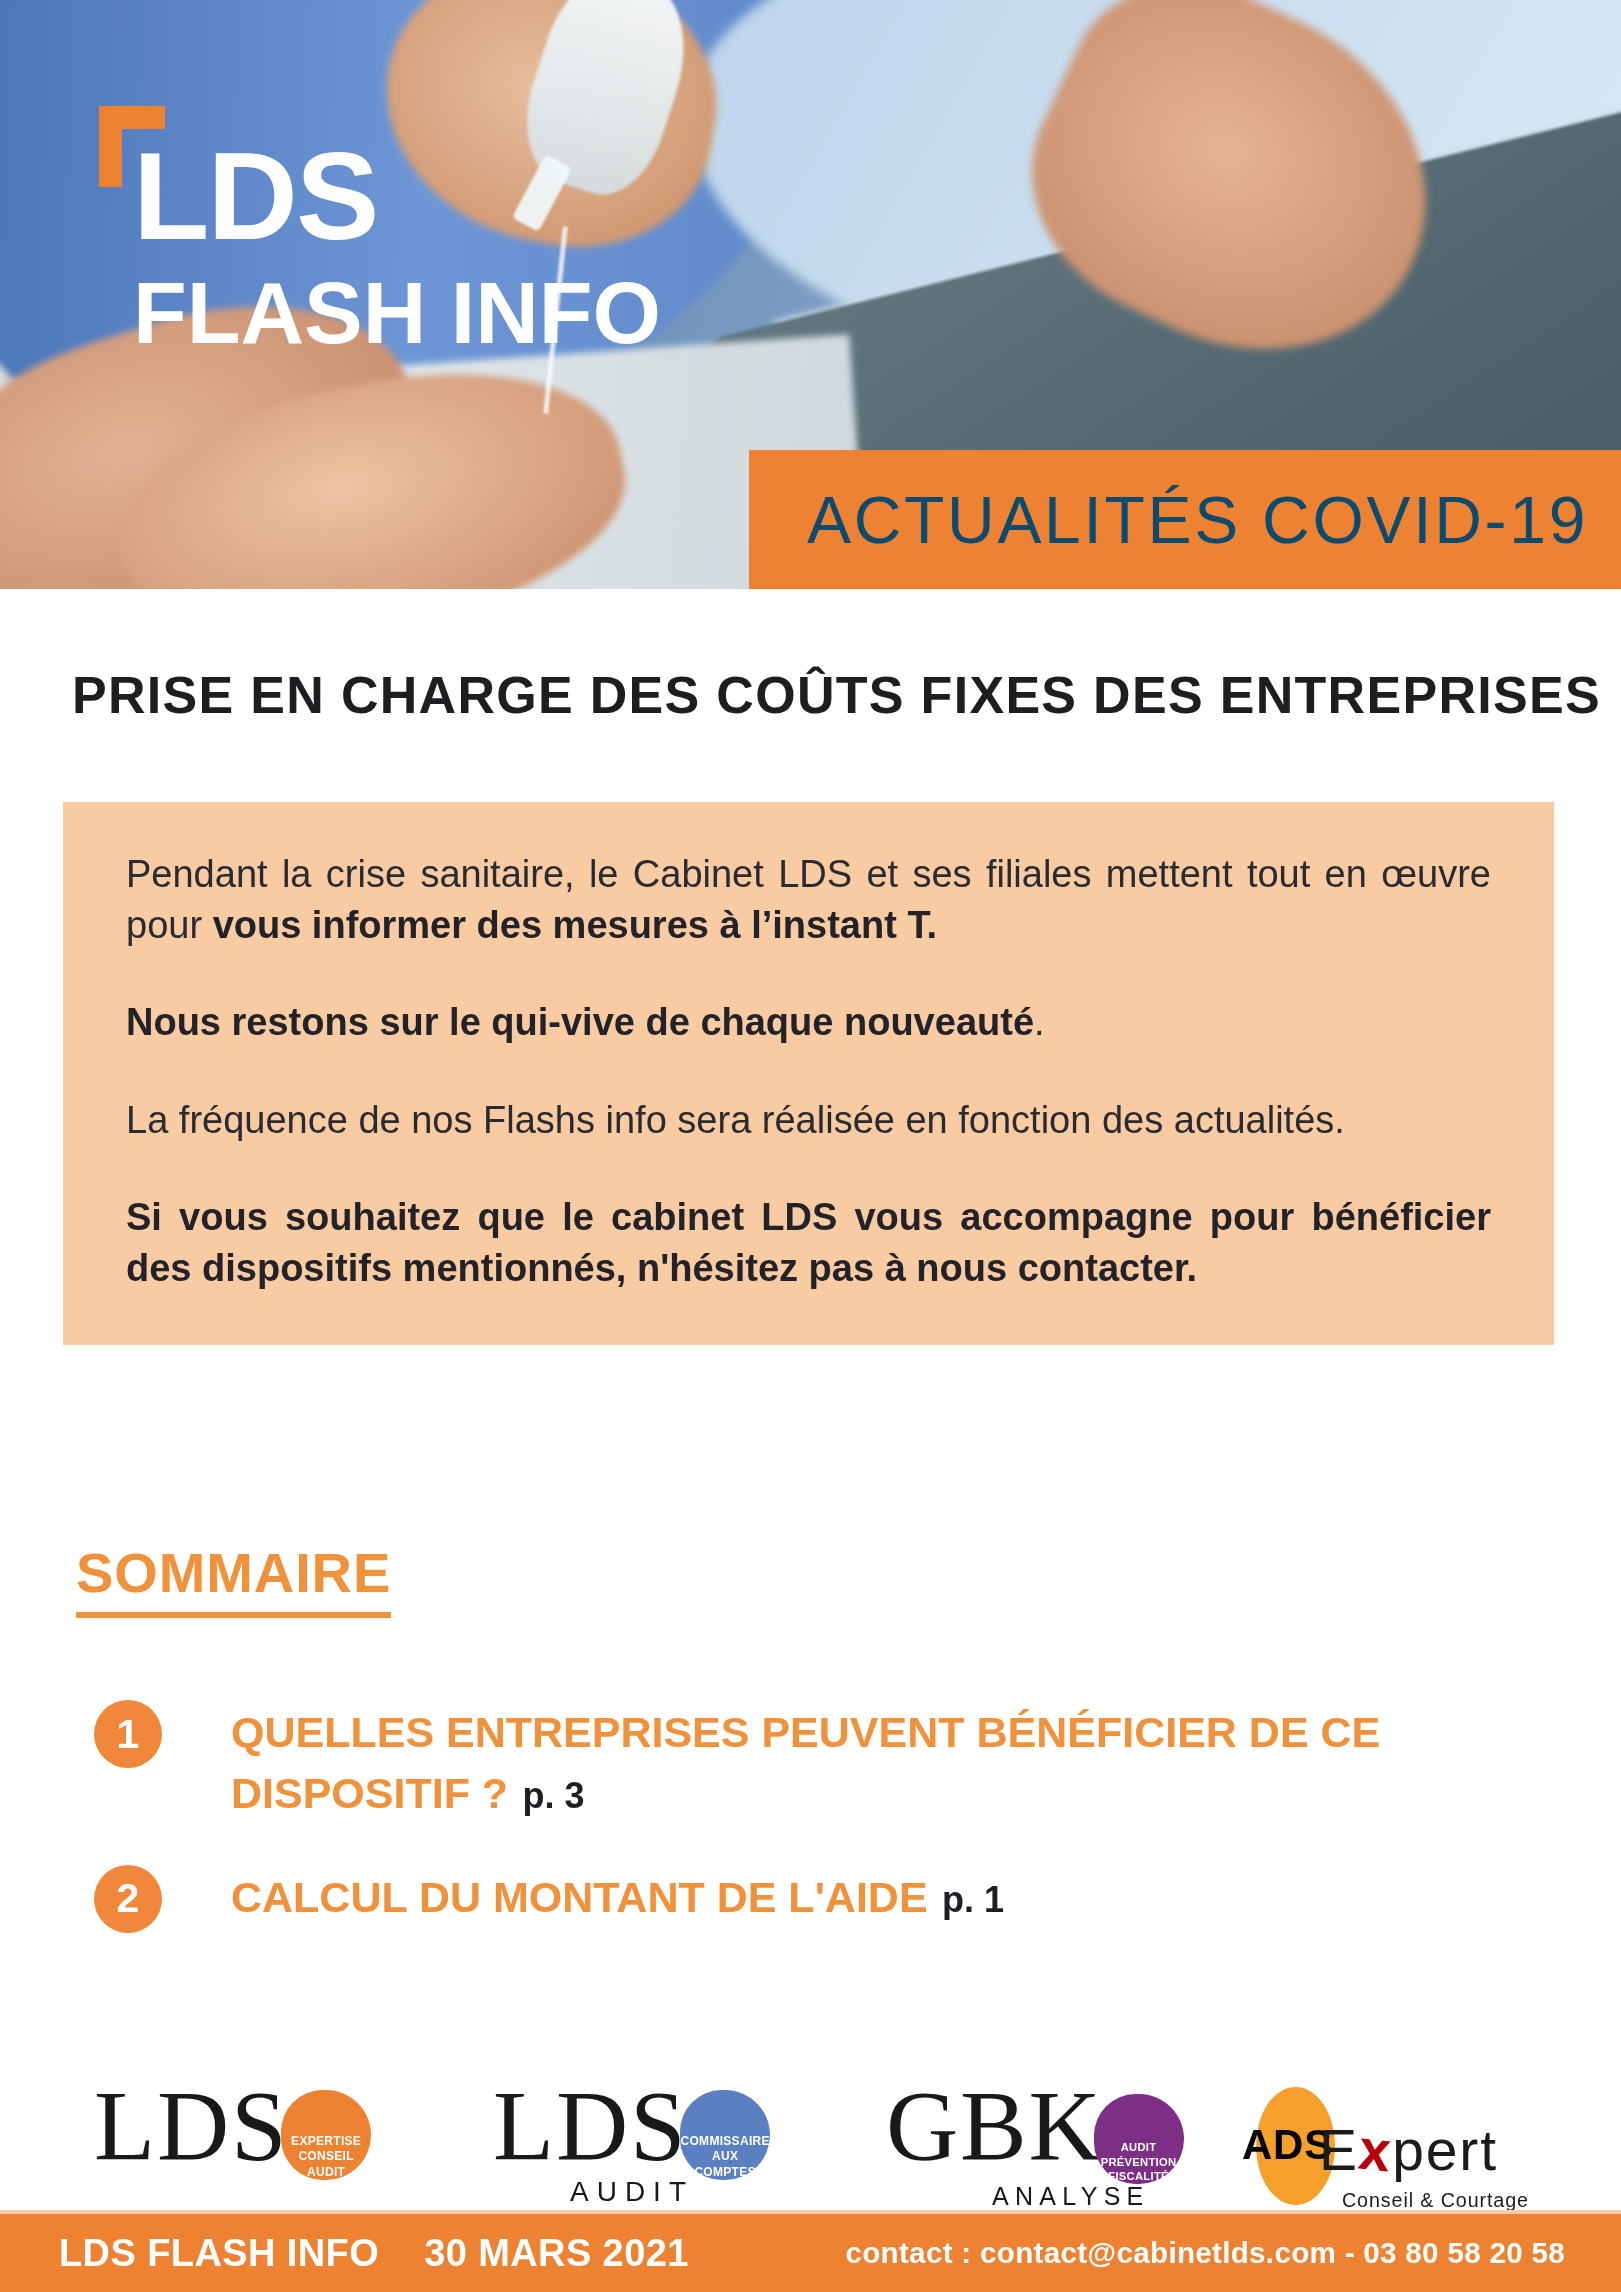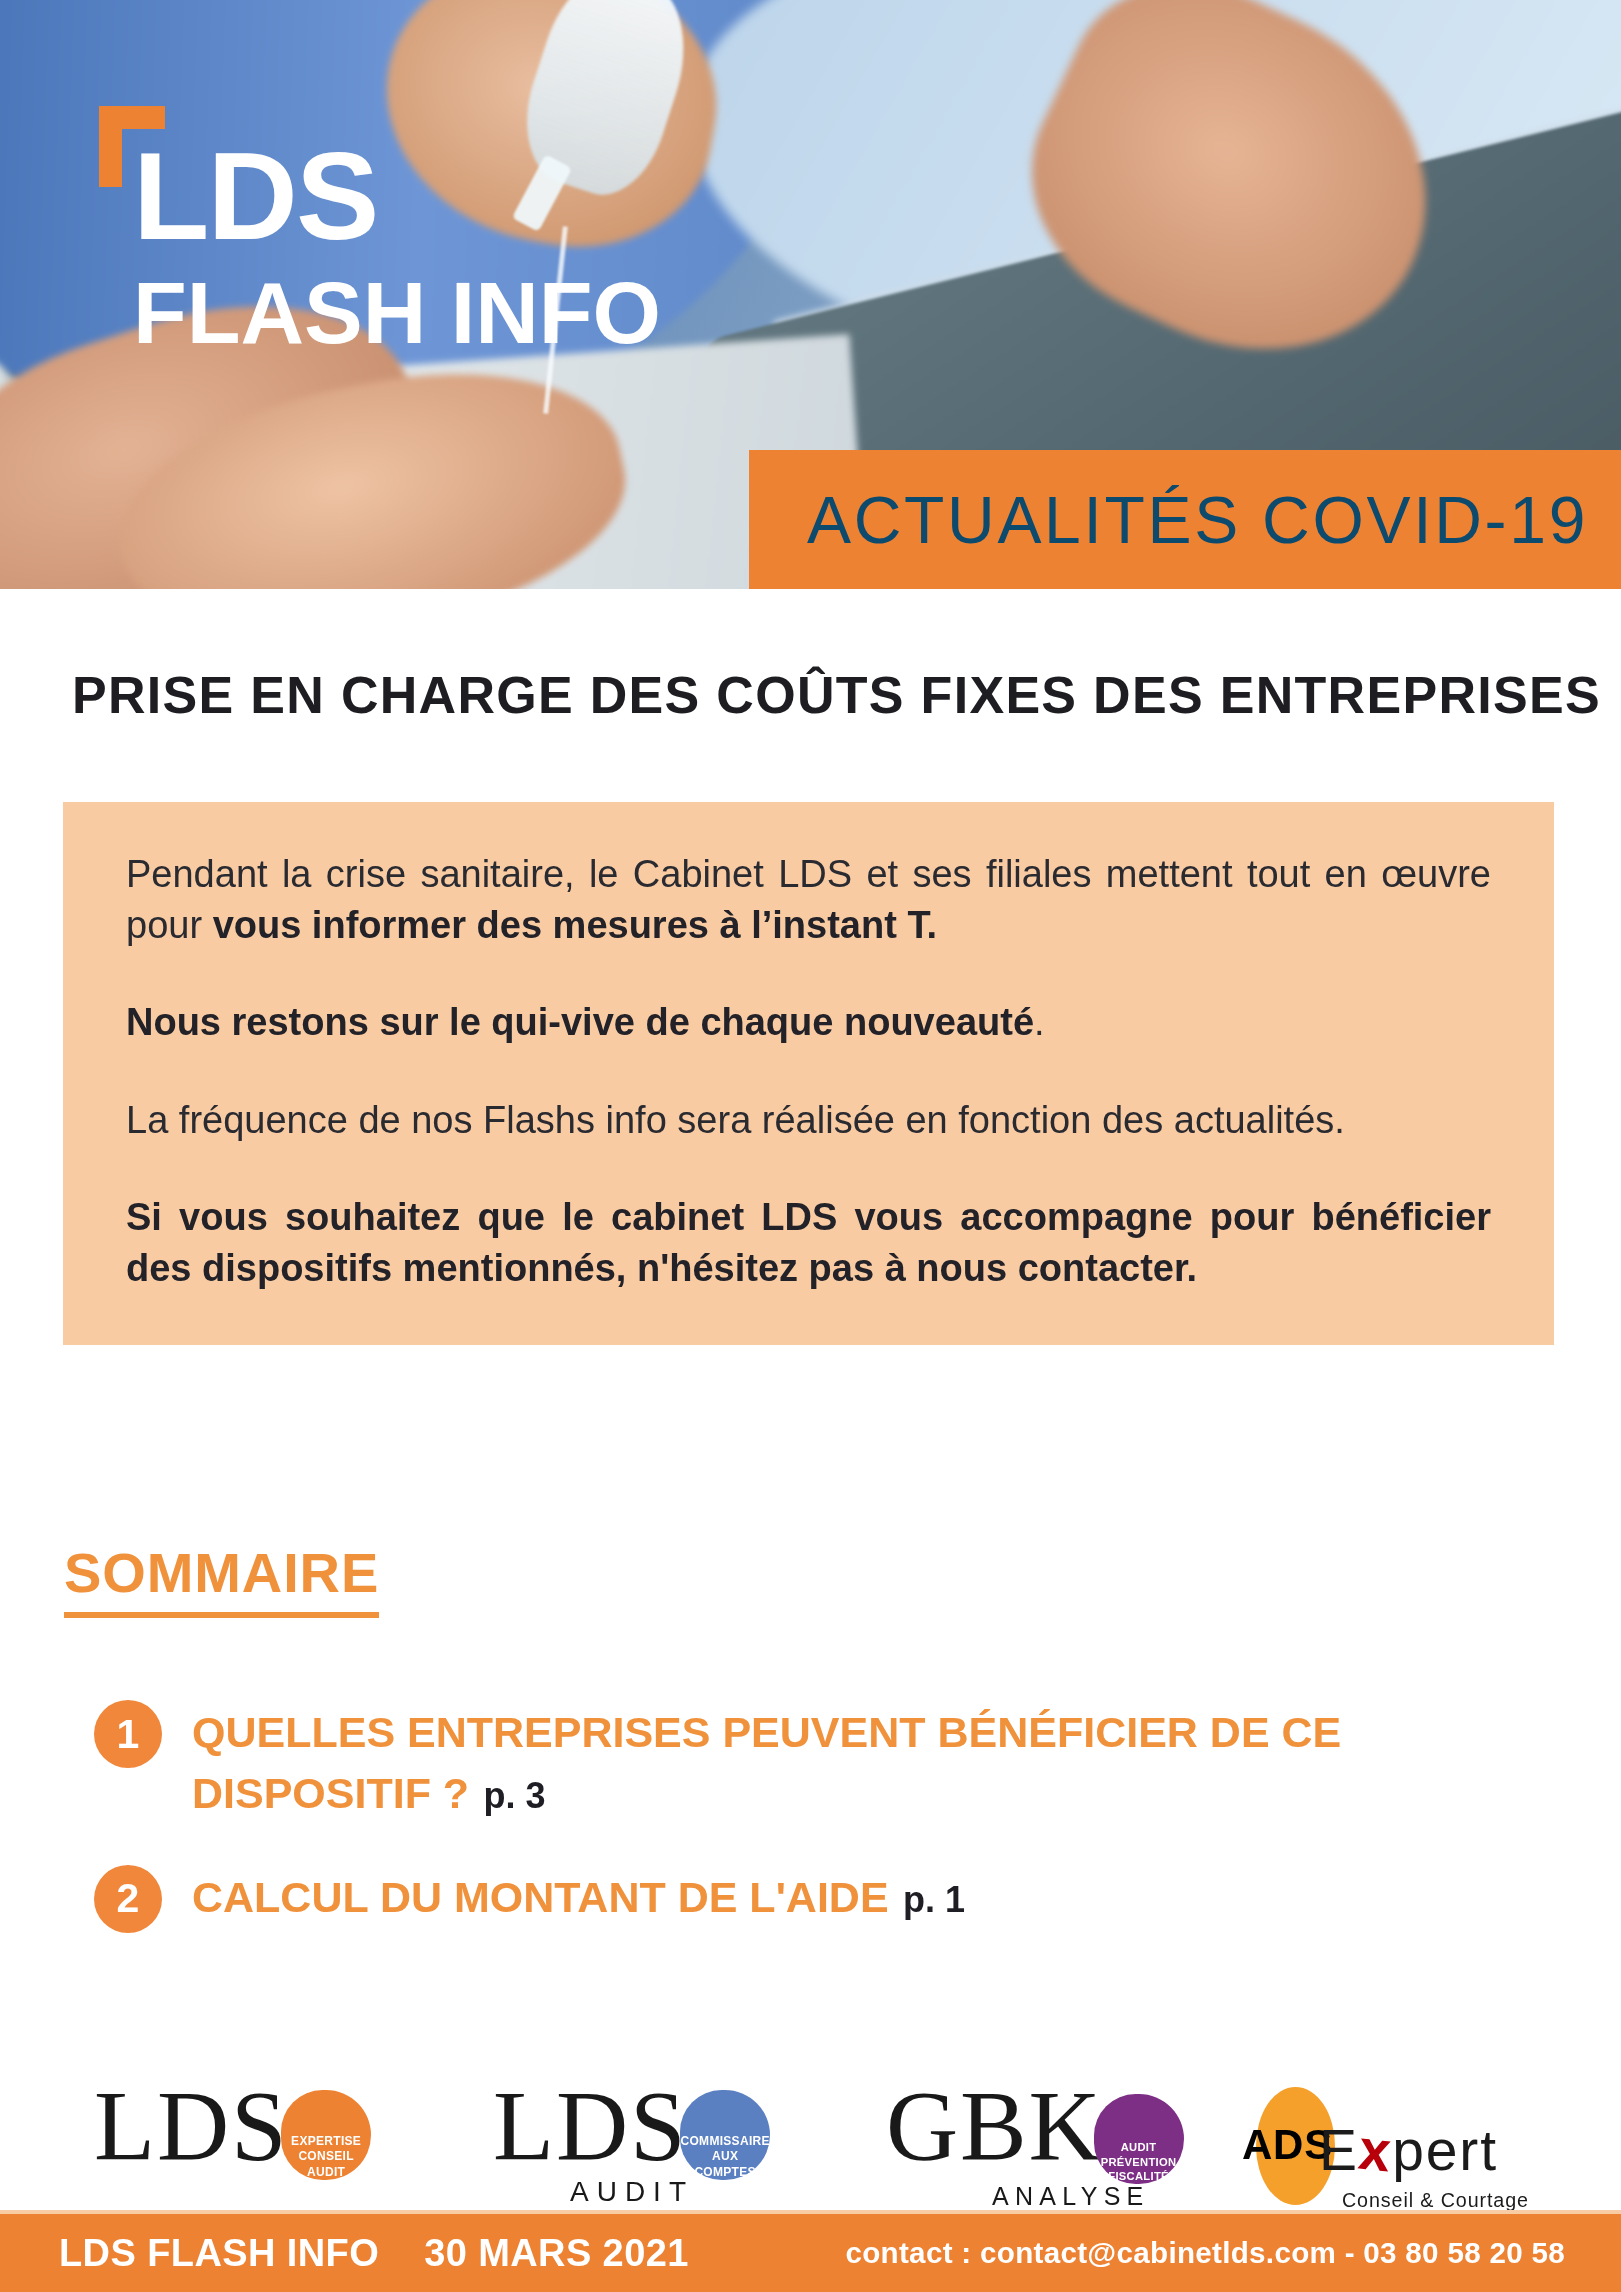--- a/index.html
+++ b/index.html
@@ -65,28 +65,28 @@
 
   
   .article-title { position:absolute; left:72px; top:665px; width:1505px; white-space:nowrap;
     font-size:52px; font-weight:800; letter-spacing:1.3px; color:#1d1d22; }
   .intro-box { position:absolute; left:63px; top:802px; width:1491px; background:var(--peach);
     padding:47px 63px 52px 63px; font-size:38px; line-height:1.33; color:#2a2a31; text-align:justify; }
   .intro-box p + p { margin-top:47px; }
   .intro-box strong { font-weight:700; color:#222228; }
 
   
-  .summary-heading { position:absolute; left:64px; top:1540px; display:inline-block;
+  .summary-heading { position:absolute; left:76px; top:1540px; display:inline-block;
     font-size:56px; font-weight:800; letter-spacing:0.9px; color:var(--accent2);
     border-bottom:6.3px solid var(--accent2); padding-bottom:7.2px; }
   .summary-list { position:absolute; left:94px; top:1700px; width:1379px; list-style:none; }
   .summary-list li { display:flex; align-items:flex-start; gap:30px; margin-bottom:41px; }
   .item-num { flex:0 0 68px; width:68px; height:68px; border-radius:50%; background:#f0873b;
     color:#ffffff; font-size:41px; font-weight:700; display:flex; align-items:center; justify-content:center; }
-  .item-text { font-size:43px; font-weight:700; color:var(--accent2); line-height:1.42; max-width:1245px; padding-top:1.8px; }
+  .item-text { font-size:43px; font-weight:700; color:var(--accent2); line-height:1.42; max-width:1245px; padding-top:1.8px;margin-left:39px; }
   .item-page { color:#1e1e24; font-size:36px; font-weight:600; white-space:nowrap; margin-left:14.3px; }
 
   
   .logos { position:absolute; left:94px; top:2076px; width:1478px; height:134px; }
   .logo { position:absolute; top:0; height:134px; }
   .serif-name { font-family:"Liberation Serif", serif; font-weight:400; font-size:100px; line-height:1;
     color:#191919; letter-spacing:1.8px; }
   .logo-badge { width:90px; height:90px; border-radius:48% 52% 52% 48%; color:#ffffff;
     display:flex; flex-direction:column; align-items:center; justify-content:flex-end; text-align:center; }
   .logo-badge span { font-size:12px; font-weight:700; line-height:1.3; letter-spacing:0.3px; }

